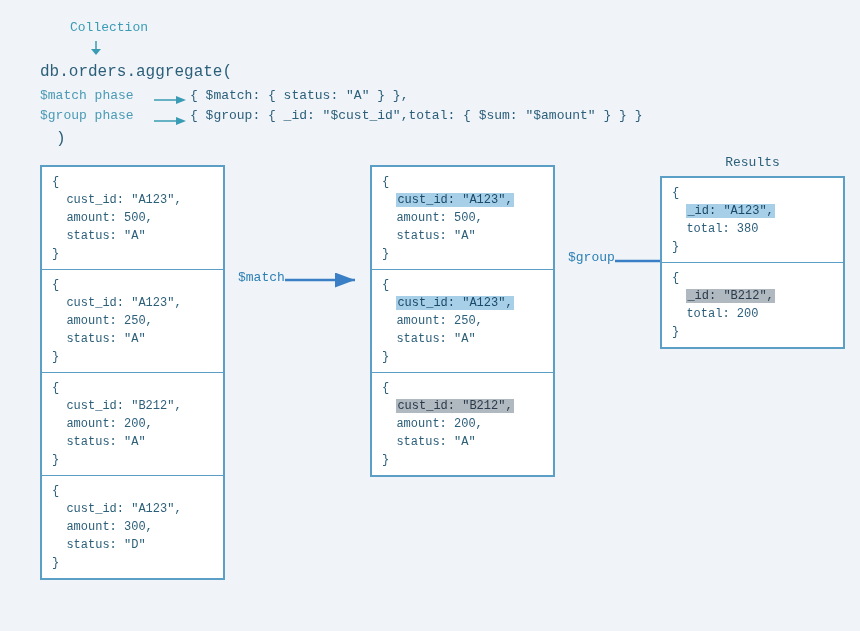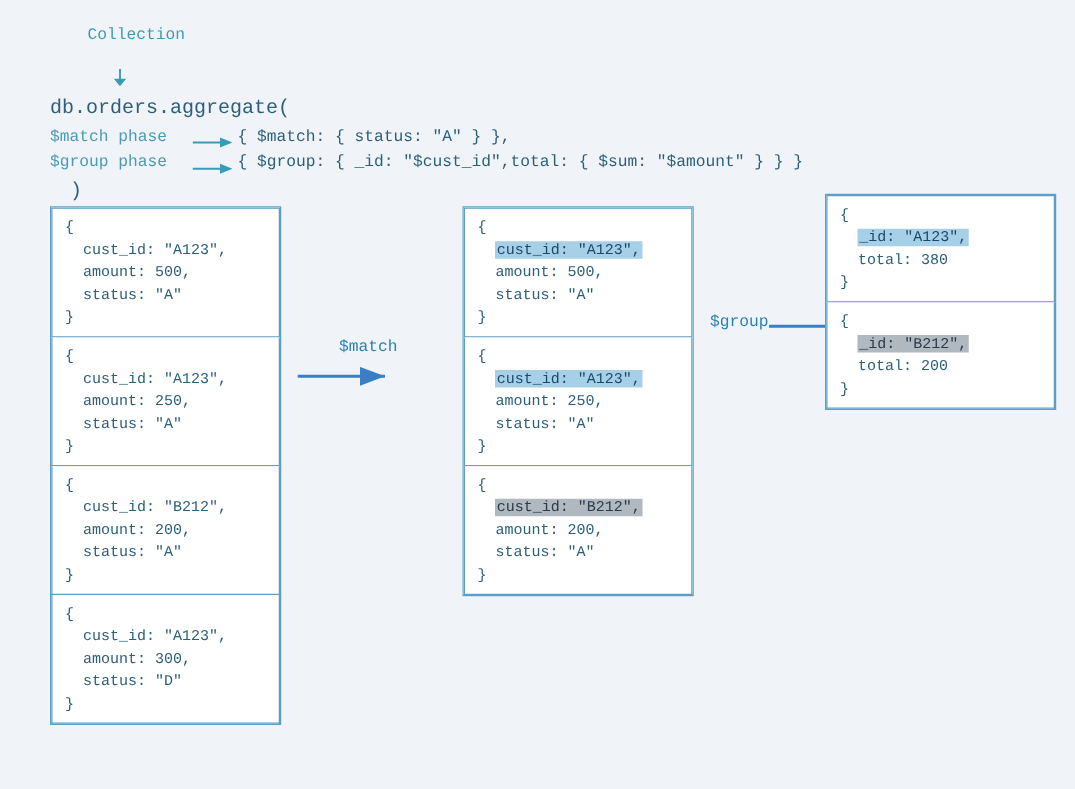--- a/index.html
+++ b/index.html
@@ -21,21 +21,21 @@
     
     .code-section {
       position: absolute;
       top: 20px;
       left: 40px;
     }
     .collection-label {
       color: #3a9bb5;
       font-size: 13px;
       margin-left: 30px;
-      margin-bottom: 20px;
+      margin-bottom: 6px;
     }
     .code-line {
       color: #2c5f7a;
       font-size: 16px;
       line-height: 1.6;
     }
     .code-phase-row {
       display: flex;
       align-items: flex-end;
       line-height: 1.6;
@@ -204,21 +204,21 @@
       <div class="doc-card">
         {<br>
         &nbsp;&nbsp;<span>cust_id: "A123",</span><br>
         &nbsp;&nbsp;<span>amount: 300,</span><br>
         &nbsp;&nbsp;<span>status: "D"</span><br>
         }
       </div>
     </div>
 
     <div style="position:absolute;left:198px;top:115px;">
-      <div style="display:flex;flex-direction:column;align-items:flex-end;">
+      <div style="display:flex;flex-direction:row;align-items:flex-start;">
         <span style="color:#2c7fb5;font-size:13px;margin-bottom:6px;">$match</span>
         <svg width="80" height="20" viewBox="0 0 80 20">
           <defs>
             <marker id="arrowhead1" markerWidth="8" markerHeight="6" refX="8" refY="3" orient="auto">
               <polygon points="0 0, 8 3, 0 6" fill="#3a7fc5"></polygon>
             </marker>
           </defs>
           <line x1="0" y1="10" x2="70" y2="10" stroke="#3a7fc5" stroke-width="2.5" marker-end="url(#arrowhead1)"></line>
         </svg>
       </div>
@@ -256,20 +256,21 @@
             <marker id="arrowhead2" markerWidth="8" markerHeight="6" refX="8" refY="3" orient="auto">
               <polygon points="0 0, 8 3, 0 6" fill="#3a7fc5"></polygon>
             </marker>
           </defs>
           <line x1="0" y1="10" x2="70" y2="10" stroke="#3a7fc5" stroke-width="2.5" marker-end="url(#arrowhead2)"></line>
         </svg>
       </div>
     </div>
 
     <div class="results-box">
+      <div class="results-title">Results</div>
       <div class="results-inner">
         <div class="result-card">
           {<br>
           &nbsp;&nbsp;<span class="highlight-blue">_id: "A123",</span><br>
           &nbsp;&nbsp;<span>total: 380</span><br>
           }
         </div>
         <div class="result-card">
           {<br>
           &nbsp;&nbsp;<span class="highlight-gray">_id: "B212",</span><br>

